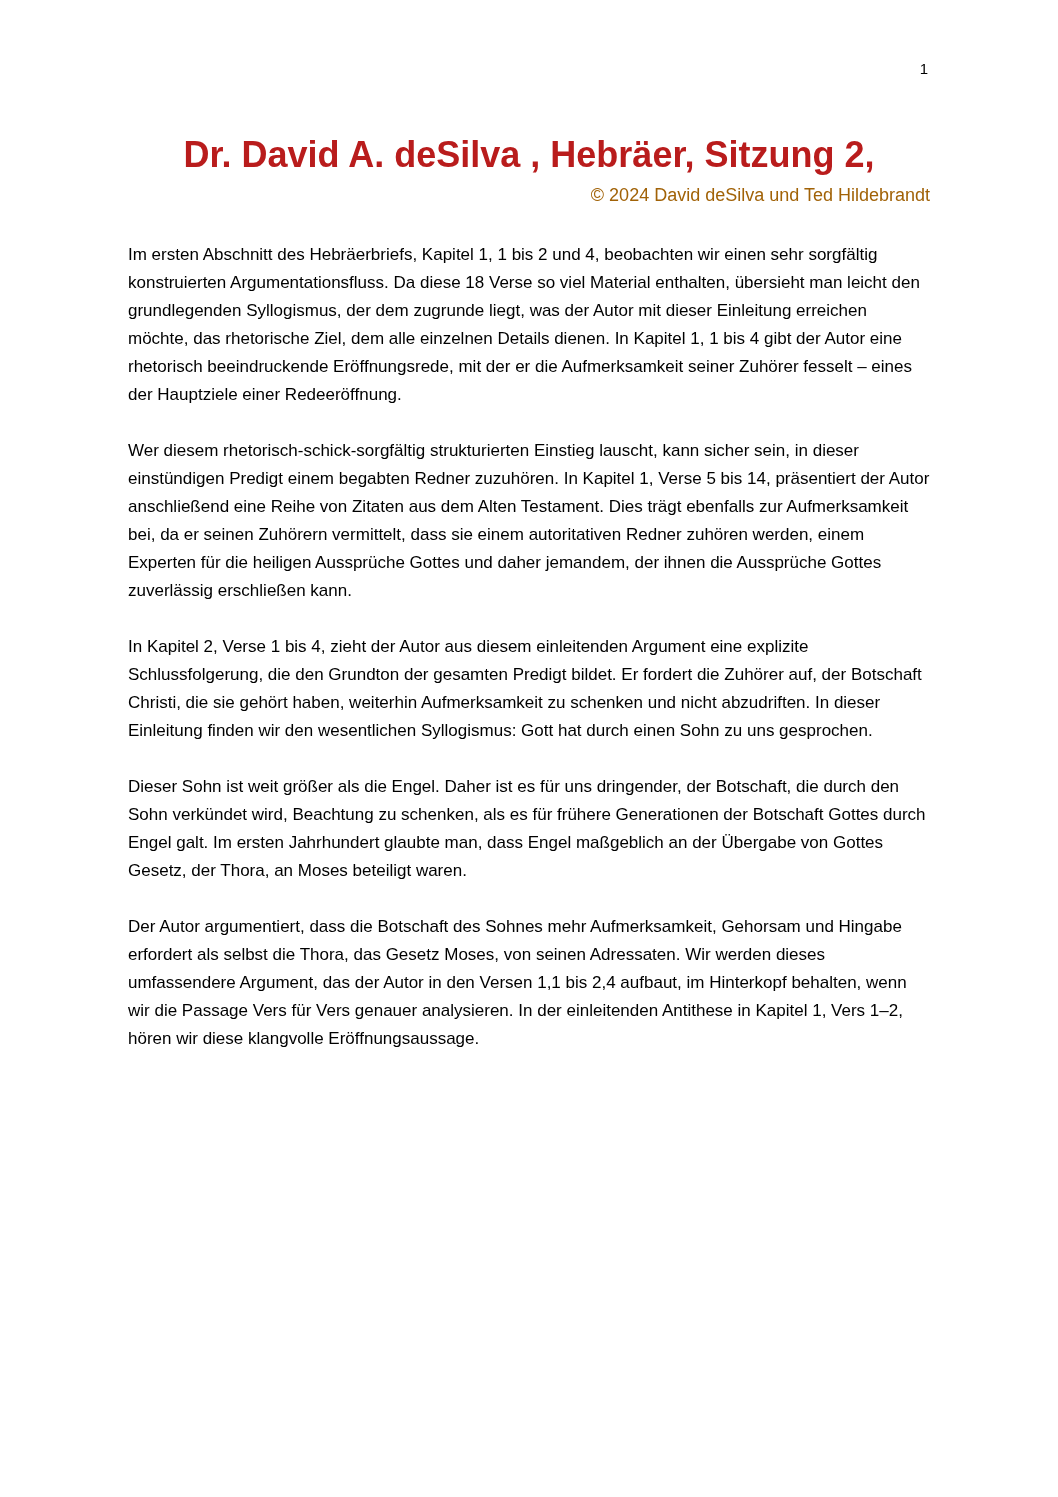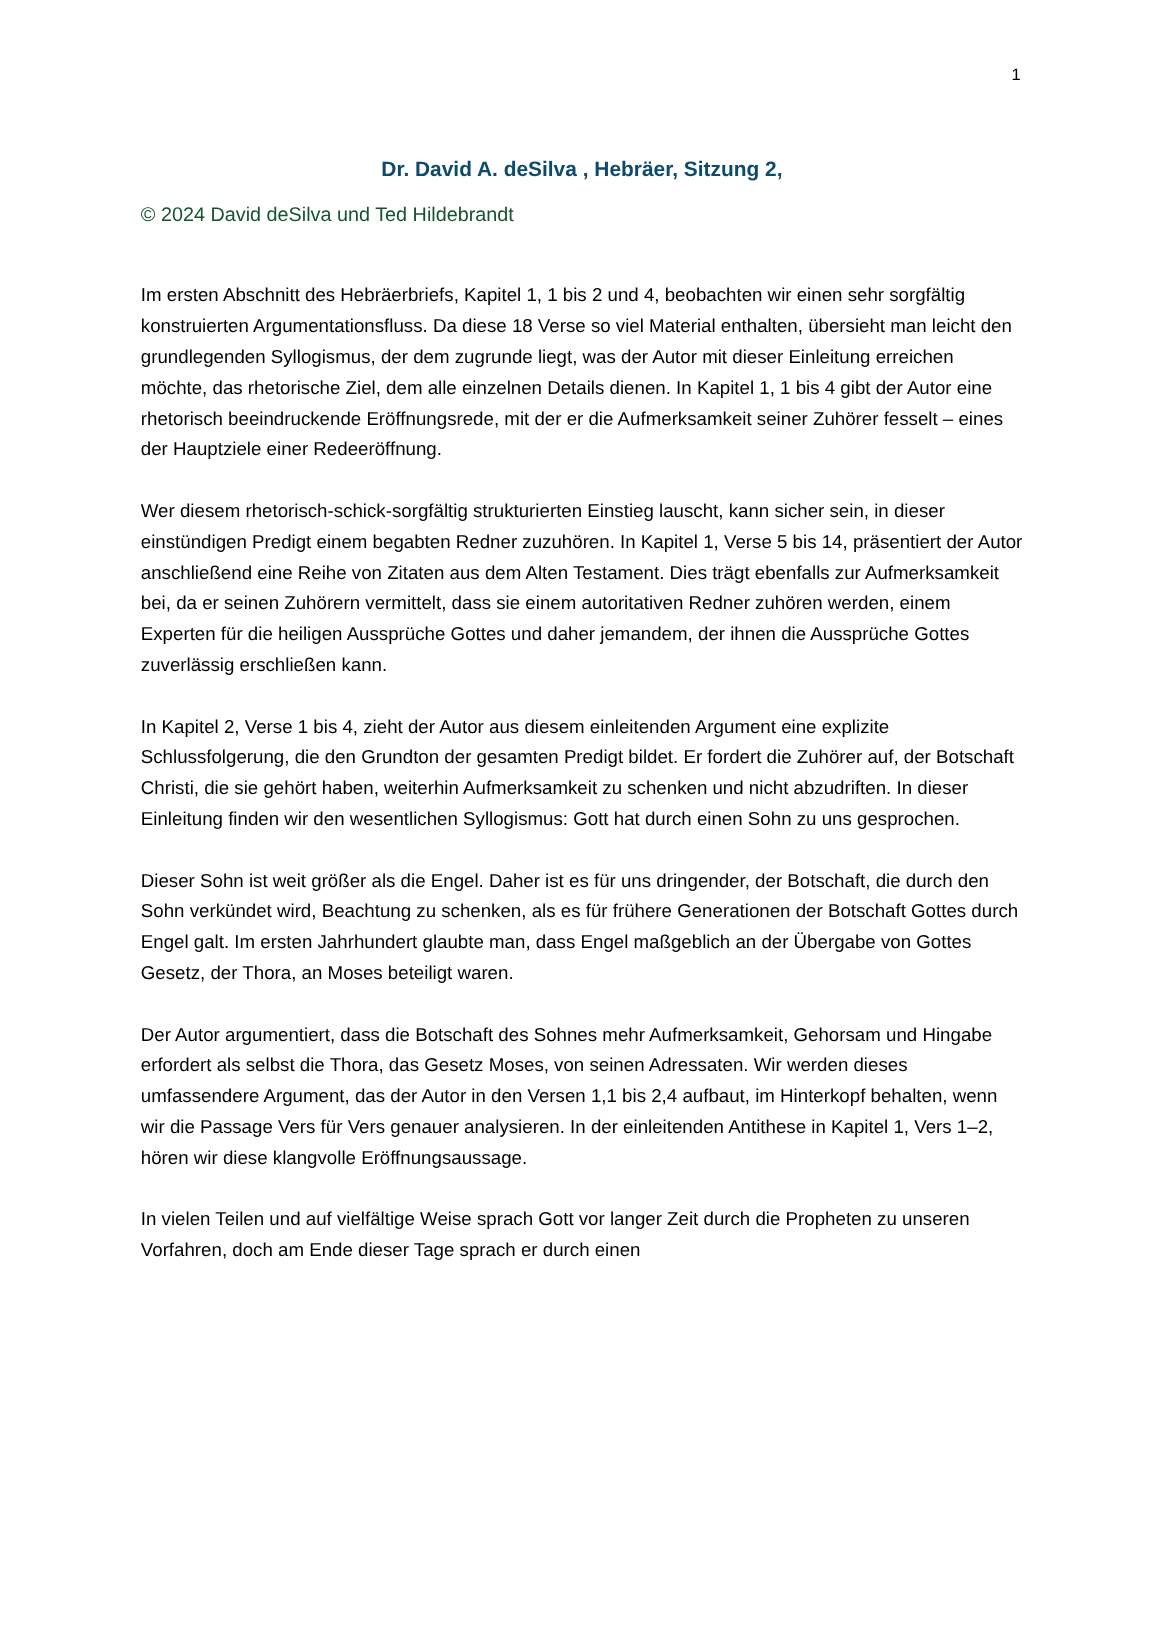--- a/index.html
+++ b/index.html
@@ -23,34 +23,34 @@
     position: absolute;
     top: 60px;
     right: 130px;
     font-size: 15px;
     line-height: 18px;
     color: #000000;
   }
   .doc-title {
     margin: 72px 0 6px 0;
     text-align: center;
-    font-size: 19px;
+    font-size: 36px;
     font-weight: bold;
     line-height: 45px;
-    color: #0c4a6e;
+    color: #b91c1c;
   }
   .doc-title .title-line {
     display: block;
   }
   .copyright-line {
-    text-align: left;
+    text-align: right;
     font-size: 18px;
     line-height: 24px;
-    margin: 0 0 48px 0;
-    color: #14532d;
+    margin: 0 0 34px 0;
+    color: #a16207;
   }
   .body-para {
     font-size: 17px;
     line-height: 28px;
     margin: 12px 0 28px 0;
     text-align: left;
     color: #000000;
   }
 </style>
 </head>
@@ -69,15 +69,14 @@
   <p class="body-para">Im ersten Abschnitt des Hebräerbriefs, Kapitel 1, 1 bis 2 und 4, beobachten wir einen sehr sorgfältig konstruierten Argumentationsfluss. Da diese 18 Verse so viel Material enthalten, übersieht man leicht den grundlegenden Syllogismus, der dem zugrunde liegt, was der Autor mit dieser Einleitung erreichen möchte, das rhetorische Ziel, dem alle einzelnen Details dienen. In Kapitel 1, 1 bis 4 gibt der Autor eine rhetorisch beeindruckende Eröffnungsrede, mit der er die Aufmerksamkeit seiner Zuhörer fesselt – eines der Hauptziele einer Redeeröffnung.</p>
 
   <p class="body-para">Wer diesem rhetorisch-schick-sorgfältig strukturierten Einstieg lauscht, kann sicher sein, in dieser einstündigen Predigt einem begabten Redner zuzuhören. In Kapitel 1, Verse 5 bis 14, präsentiert der Autor anschließend eine Reihe von Zitaten aus dem Alten Testament. Dies trägt ebenfalls zur Aufmerksamkeit bei, da er seinen Zuhörern vermittelt, dass sie einem autoritativen Redner zuhören werden, einem Experten für die heiligen Aussprüche Gottes und daher jemandem, der ihnen die Aussprüche Gottes zuverlässig erschließen kann.</p>
 
   <p class="body-para">In Kapitel 2, Verse 1 bis 4, zieht der Autor aus diesem einleitenden Argument eine explizite Schlussfolgerung, die den Grundton der gesamten Predigt bildet. Er fordert die Zuhörer auf, der Botschaft Christi, die sie gehört haben, weiterhin Aufmerksamkeit zu schenken und nicht abzudriften. In dieser Einleitung finden wir den wesentlichen Syllogismus: Gott hat durch einen Sohn zu uns gesprochen.</p>
 
   <p class="body-para">Dieser Sohn ist weit größer als die Engel. Daher ist es für uns dringender, der Botschaft, die durch den Sohn verkündet wird, Beachtung zu schenken, als es für frühere Generationen der Botschaft Gottes durch Engel galt. Im ersten Jahrhundert glaubte man, dass Engel maßgeblich an der Übergabe von Gottes Gesetz, der Thora, an Moses beteiligt waren.</p>
 
   <p class="body-para">Der Autor argumentiert, dass die Botschaft des Sohnes mehr Aufmerksamkeit, Gehorsam und Hingabe erfordert als selbst die Thora, das Gesetz Moses, von seinen Adressaten. Wir werden dieses umfassendere Argument, das der Autor in den Versen 1,1 bis 2,4 aufbaut, im Hinterkopf behalten, wenn wir die Passage Vers für Vers genauer analysieren. In der einleitenden Antithese in Kapitel 1, Vers 1–2, hören wir diese klangvolle Eröffnungsaussage.</p>
 
-  <p class="body-para">In vielen Teilen und auf vielfältige Weise sprach Gott vor langer Zeit durch die Propheten zu unseren Vorfahren, doch am Ende dieser Tage sprach er durch einen</p>
 
 </div>
 
 </body></html>

